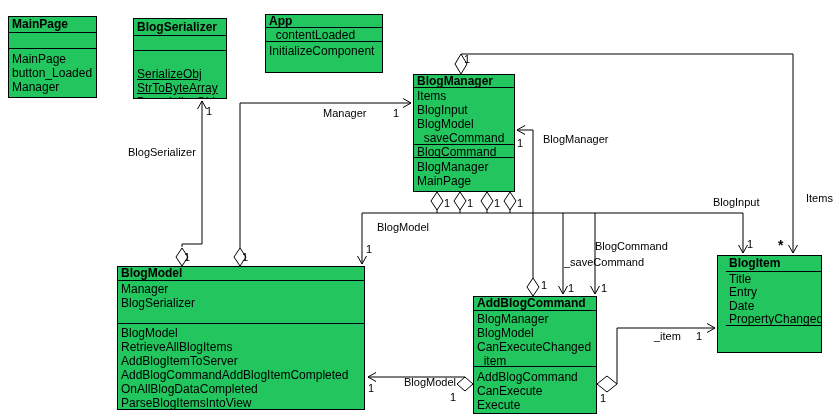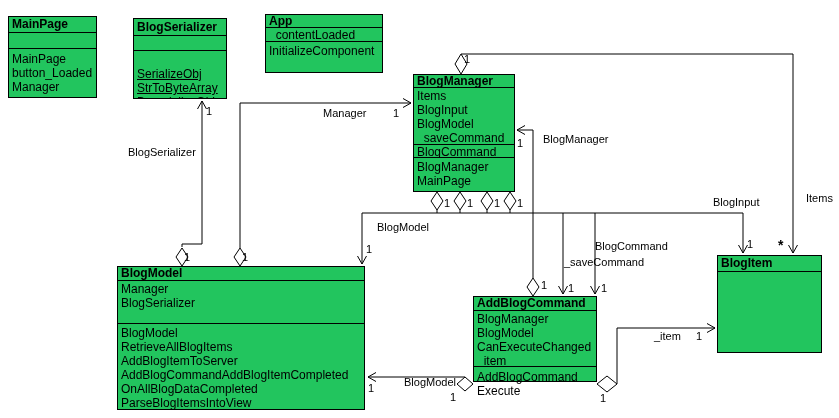--- a/index.html
+++ b/index.html
@@ -175,32 +175,39 @@
     <div class="uml-sec" style="height:86px;padding-top:2px;">
         <div class="member">BlogModel</div>
         <div class="member">RetrieveAllBlogItems</div>
         <div class="member">AddBlogItemToServer</div>
         <div class="member">AddBlogCommandAddBlogItemCompleted</div>
         <div class="member">OnAllBlogDataCompleted</div>
         <div class="member">ParseBlogItemsIntoView</div>
       </div>
   </div>
 
-  <div class="uml-class" style="left:473px;top:296px;width:124px;height:86px;">
+  <div class="uml-class" style="left:473px;top:296px;width:124px;height:118px;">
     <div class="uml-title" style="height:13px;line-height:13px;">AddBlogCommand</div>
     <div class="uml-sec" style="height:56px;padding-top:1px;">
         <div class="member">BlogManager</div>
         <div class="member">BlogModel</div>
         <div class="member">CanExecuteChanged</div>
         <div class="member">_item</div>
       </div>
     <div class="uml-sec" style="height:47px;padding-top:3px;">
         <div class="member">AddBlogCommand</div>
+        <div class="member">CanExecute</div>
         <div class="member">Execute</div>
       </div>
   </div>
 
-  <div class="uml-class lh13" style="left:717px;top:255px;width:105px;height:98px;">
+  <div class="uml-class lh13" style="left:717px;top:255px;width:105px;height:98px;padding-left:8px;">
     <div class="uml-title" style="height:15px;line-height:15px;">BlogItem</div>
+    <div class="uml-sec" style="height:54px;padding-top:1px;">
+        <div class="member">Title</div>
+        <div class="member">Entry</div>
+        <div class="member">Date</div>
+        <div class="member">PropertyChanged</div>
+      </div>
     <div class="uml-sec" style="height:27px;"></div>
   </div>
 
 </div>
 
 </body></html>

